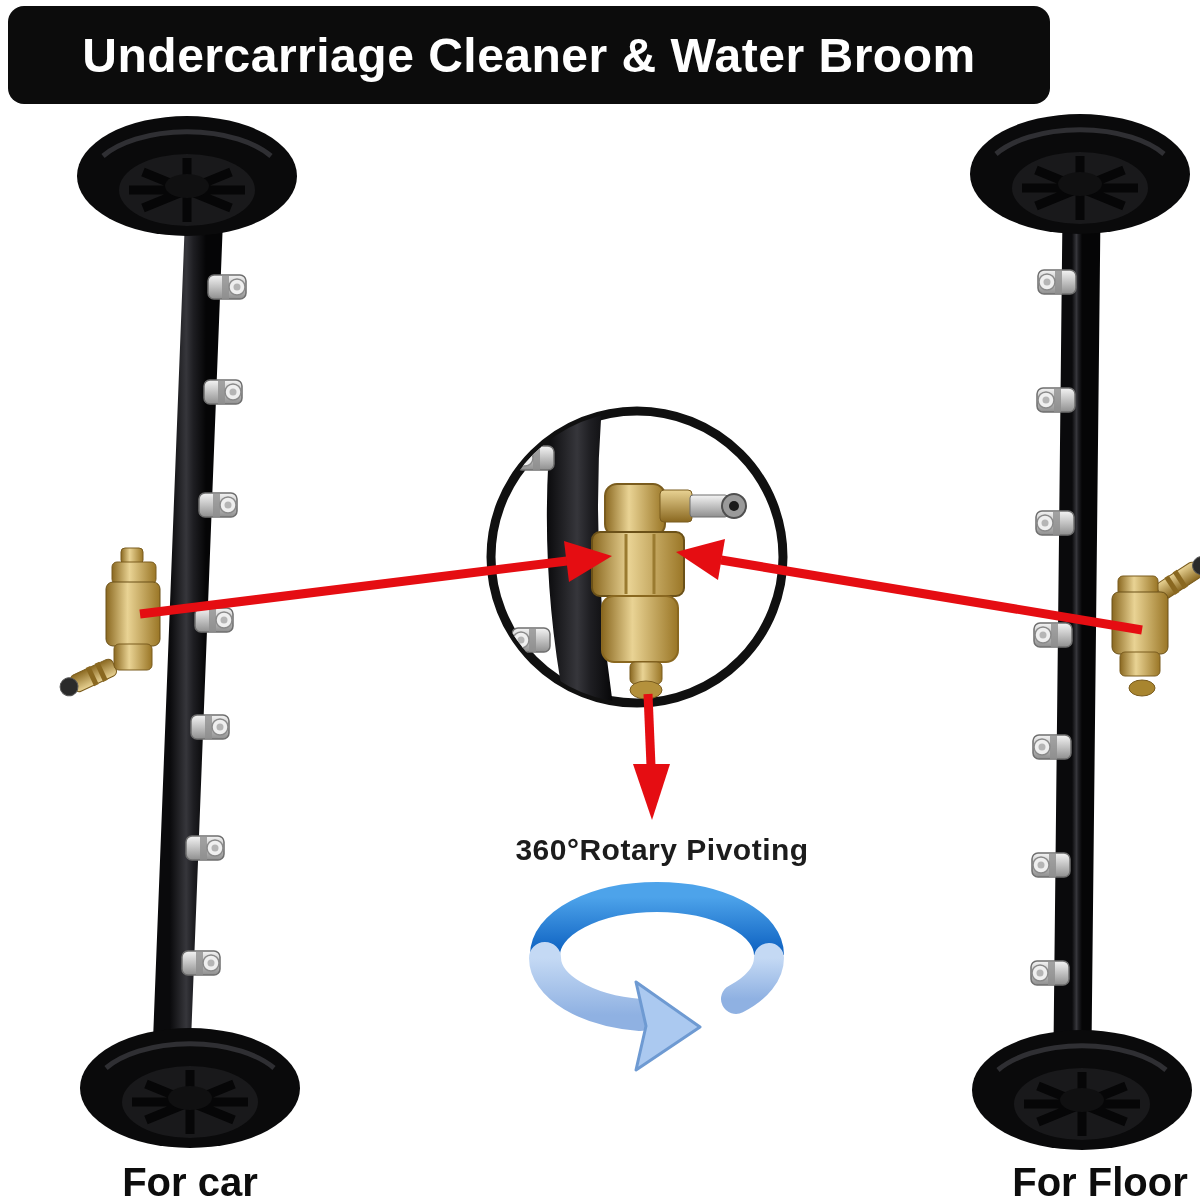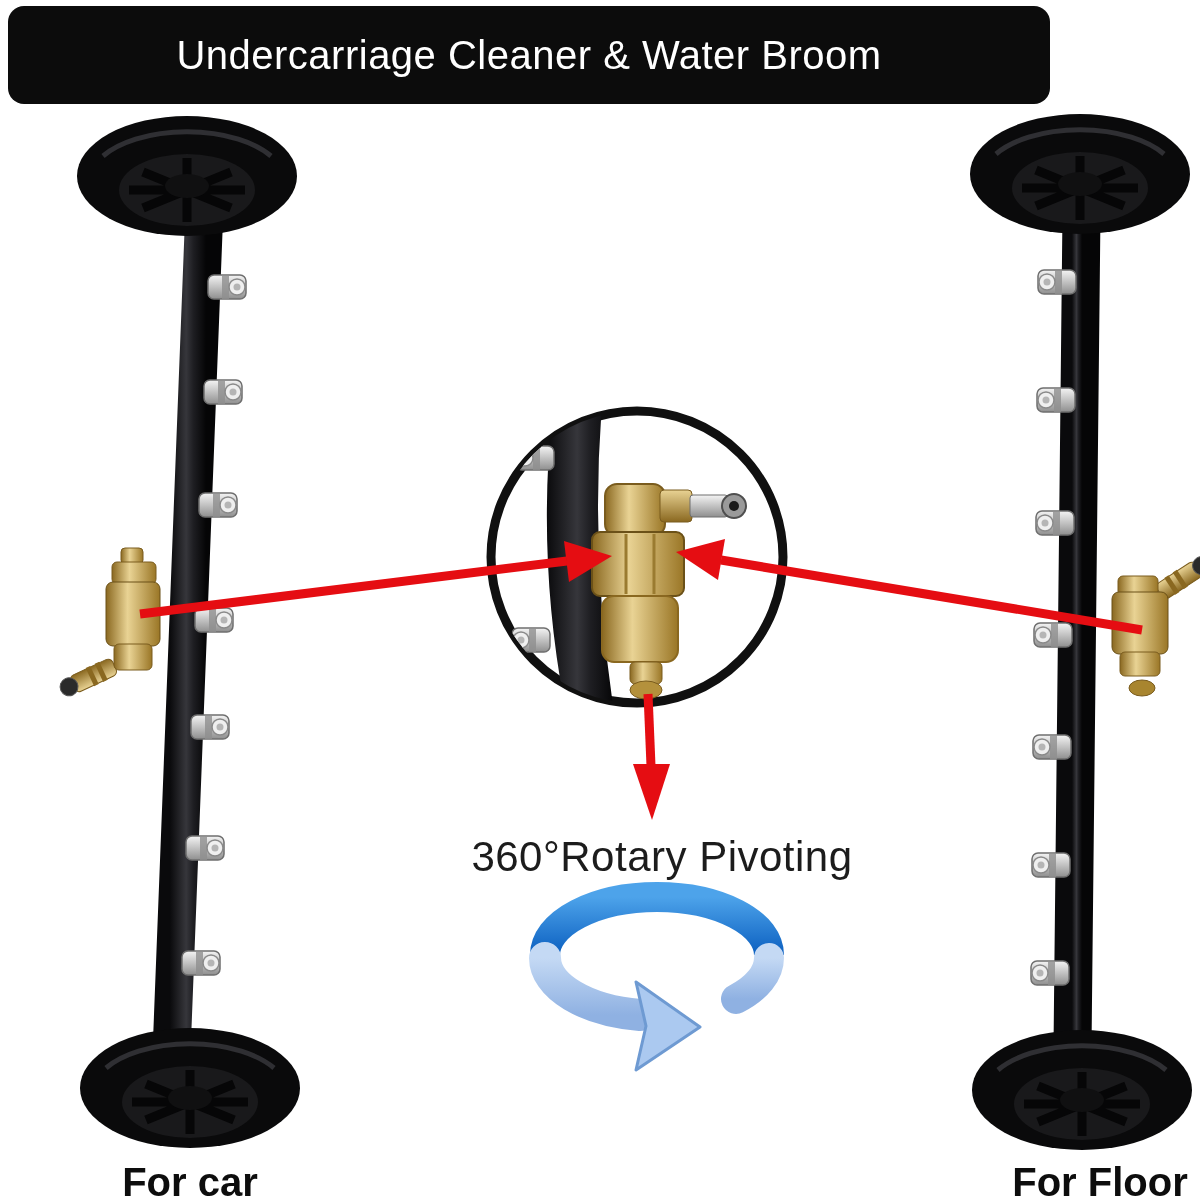--- a/index.html
+++ b/index.html
@@ -6,26 +6,26 @@
   .stage{
     position:relative;width:1200px;height:1202px;background:#ffffff;
     overflow:hidden;font-family:"Liberation Sans",sans-serif;
   }
   .banner{
     position:absolute;left:8px;top:6px;width:1042px;height:98px;
     background:#0c0c0c;border-radius:16px;
     display:flex;align-items:center;justify-content:center;
   }
   .banner span{
-    color:#ffffff;font-size:40px;font-weight:400;letter-spacing:.5px;white-space:nowrap;
+    color:#ffffff;font-size:48px;font-weight:700;letter-spacing:.5px;white-space:nowrap;
   }
   .scene{position:absolute;left:0;top:0;}
   .rotary-label{
     position:absolute;left:362px;top:833px;width:600px;text-align:center;
-    font-size:42px;font-weight:400;color:#1c1c1c;letter-spacing:.5px;white-space:nowrap;
+    font-size:30px;font-weight:700;color:#1c1c1c;letter-spacing:.5px;white-space:nowrap;
   }
   .product-label{
     position:absolute;top:1160px;font-size:40px;font-weight:600;color:#0d0d0d;
     text-align:center;white-space:nowrap;
   }
   .label-left{left:60px;width:260px;}
   .label-right{left:975px;width:250px;}
 </style>
 </head>
 <body>

